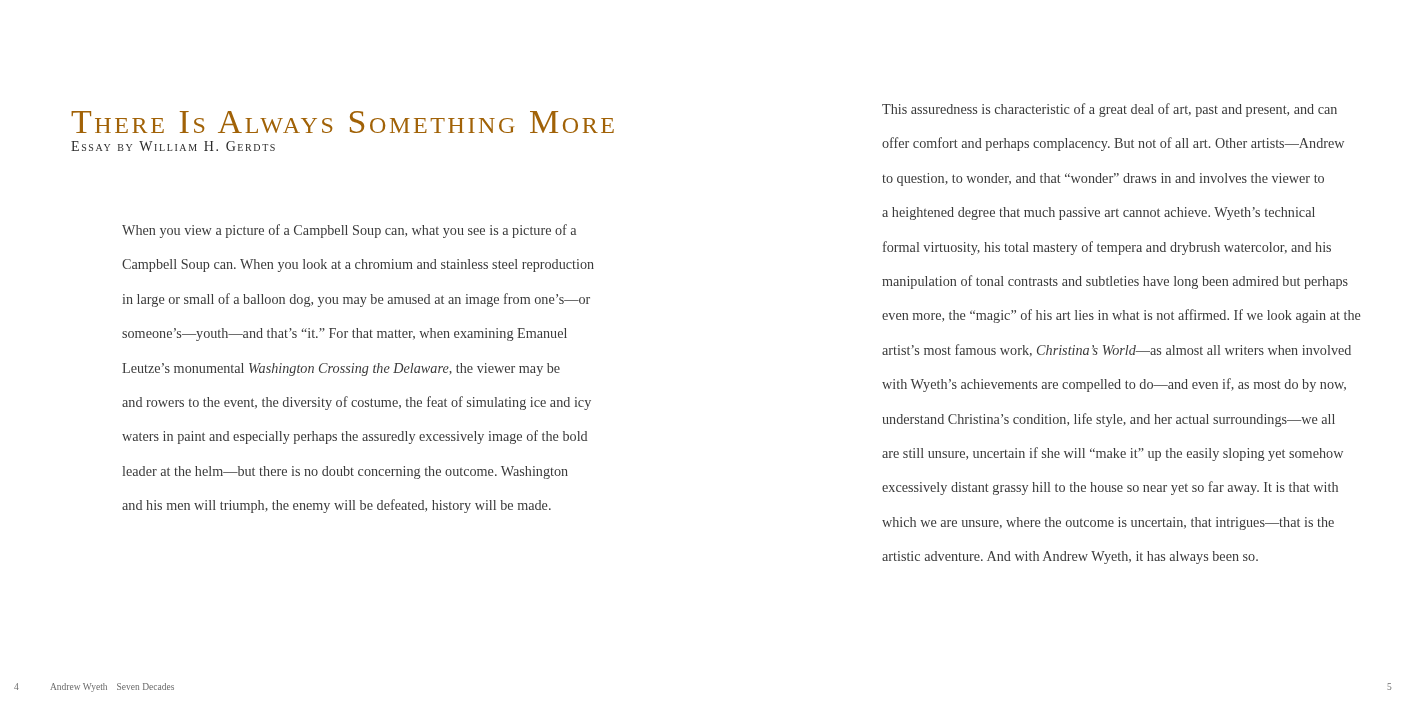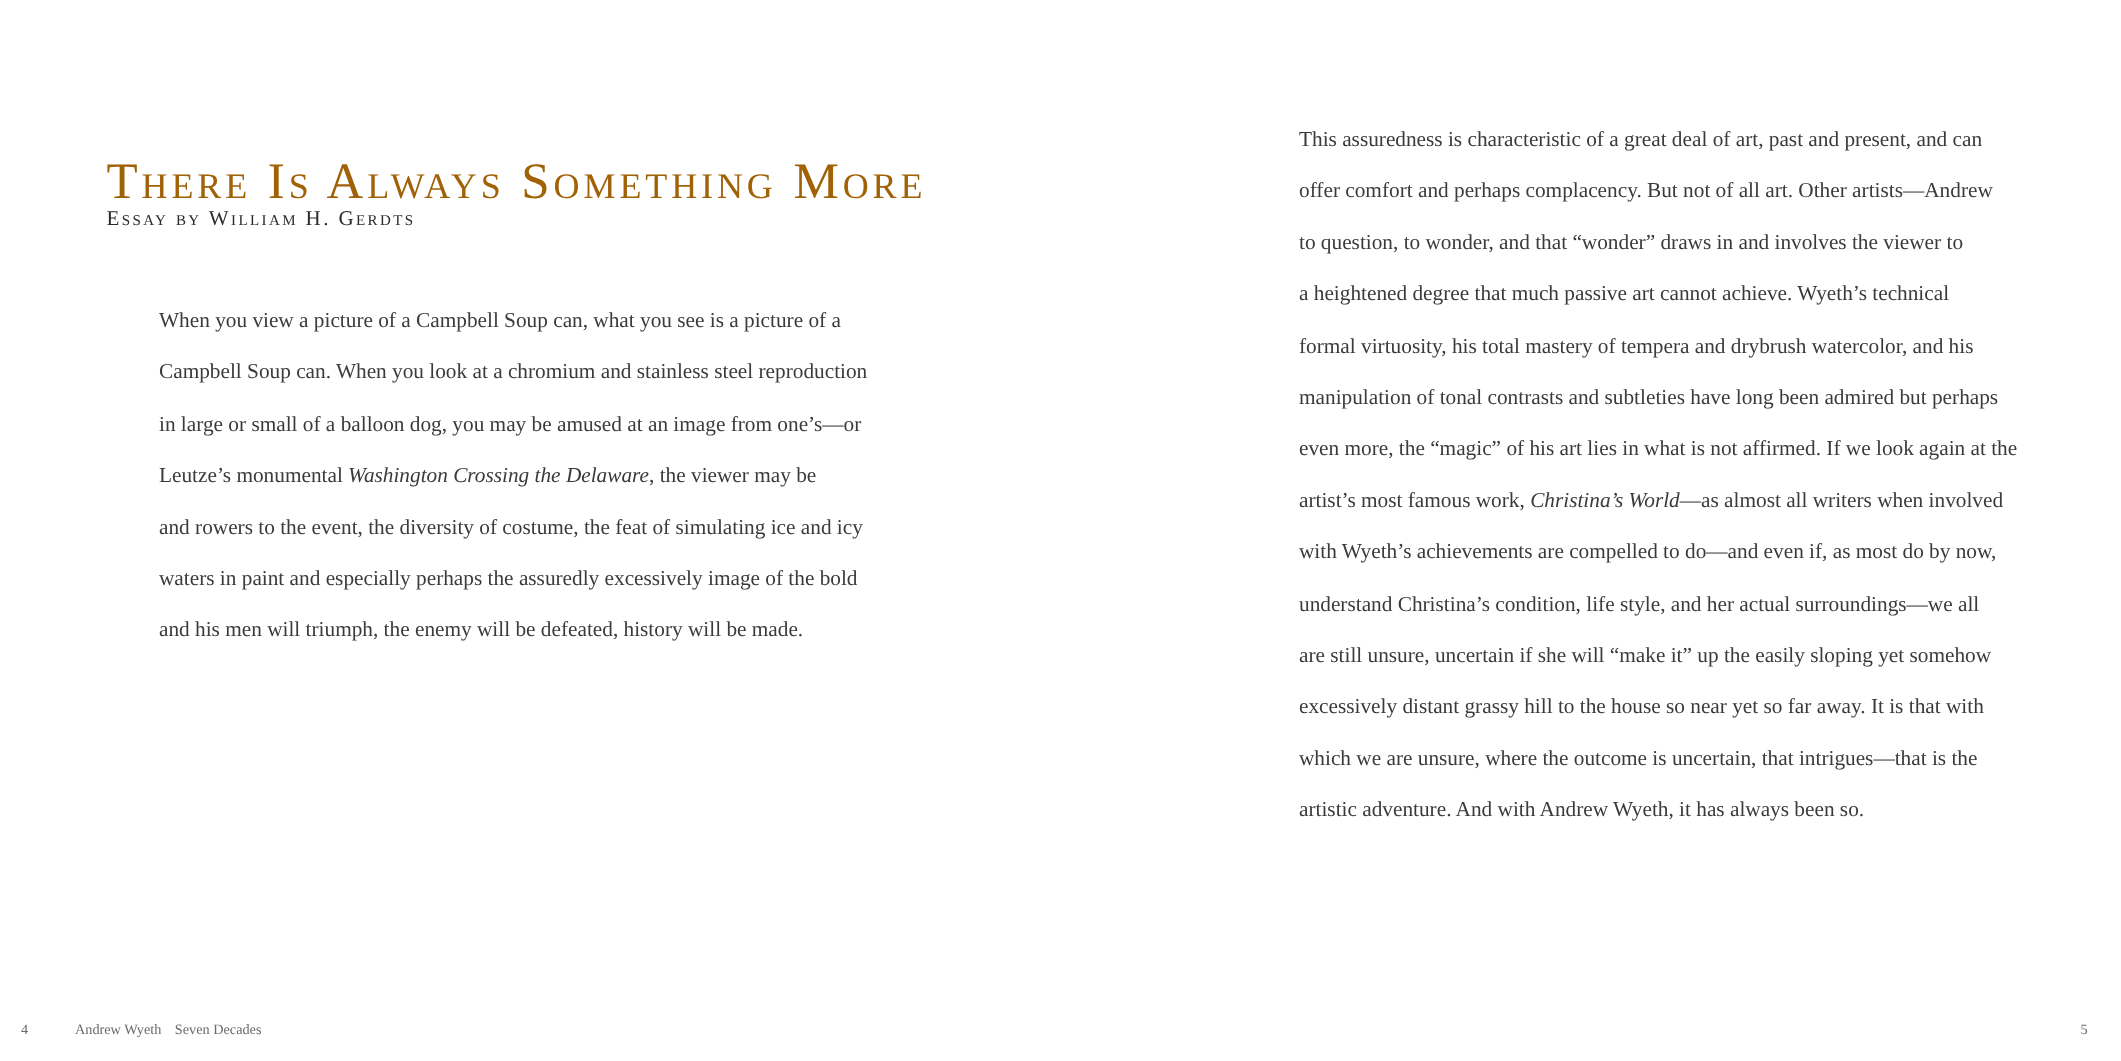--- a/index.html
+++ b/index.html
@@ -50,21 +50,21 @@
     font-variant: small-caps;
     font-size: 14px;
     letter-spacing: 1.6px;
     color: #2a2a2a;
     line-height: 22px;
     white-space: nowrap;
   }
 
   .body-text {
     position: absolute;
-    margin: 0;
+    margin: 16px;
     font-size: 14.2px;
     line-height: 34.4px;
     color: #3a3a3a;
   }
   .body-text .line {
     display: block;
     white-space: nowrap;
   }
   .body-text em {
     font-style: italic;
@@ -97,23 +97,25 @@
 <div class="spread">
 
   <section class="page page-left">
     <h1 class="title">There Is Always Something More</h1>
     <h2 class="subtitle">Essay by William H. Gerdts</h2>
 
     <div class="body-text left-body">
       <span class="line">When you view a picture of a Campbell Soup can, what you see is a picture of a</span>
       <span class="line">Campbell Soup can. When you look at a chromium and stainless steel reproduction</span>
       <span class="line">in large or small of a balloon dog, you may be amused at an image from one’s—or</span>
+      <span class="line">someone’s—youth—and that’s “it.”  For that matter, when examining Emanuel</span>
       <span class="line"><span>Leutze’s monumental </span><em>Washington Crossing the Delaware</em><span>, the viewer may be</span></span>
       <span class="line">and rowers to the event, the diversity of costume, the feat of simulating ice and icy</span>
       <span class="line">waters in paint and especially perhaps the assuredly excessively image of the bold</span>
+      <span class="line">leader at the helm—but there is no doubt concerning the outcome. Washington</span>
       <span class="line">and his men will triumph, the enemy will be defeated, history will be made.</span>
     </div>
 
     <span class="footer folio-left">4</span>
     <span class="footer running-head"><span>Andrew Wyeth</span><span class="sep"></span><span>Seven Decades</span></span>
   </section>
 
   <section class="page page-right">
     <div class="body-text right-body">
       <span class="line">This assuredness is characteristic of a great deal of art, past and present, and can</span>

